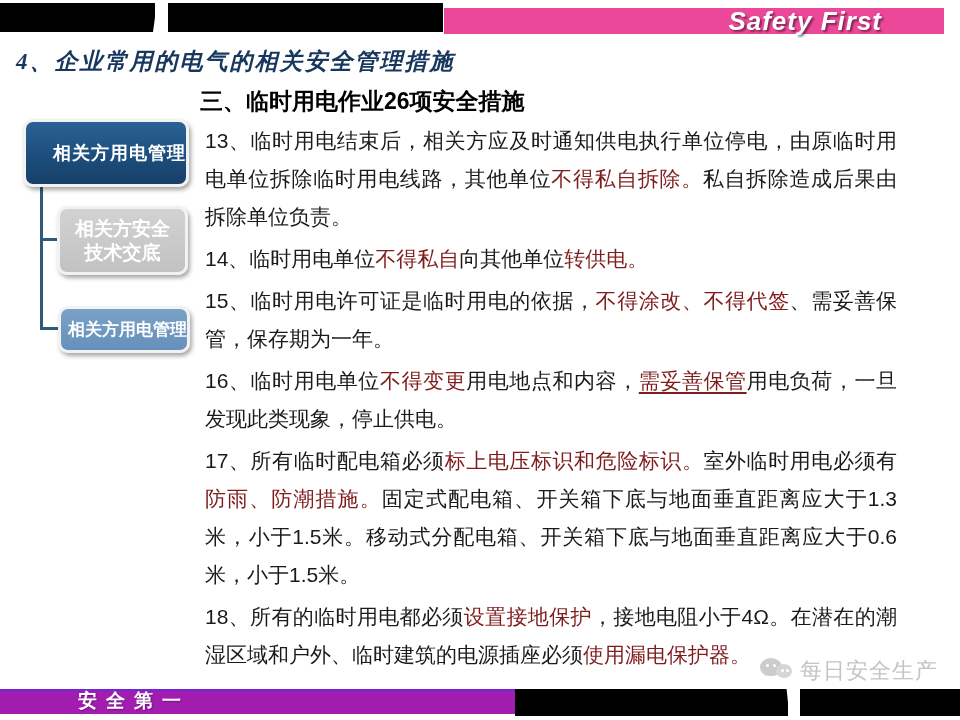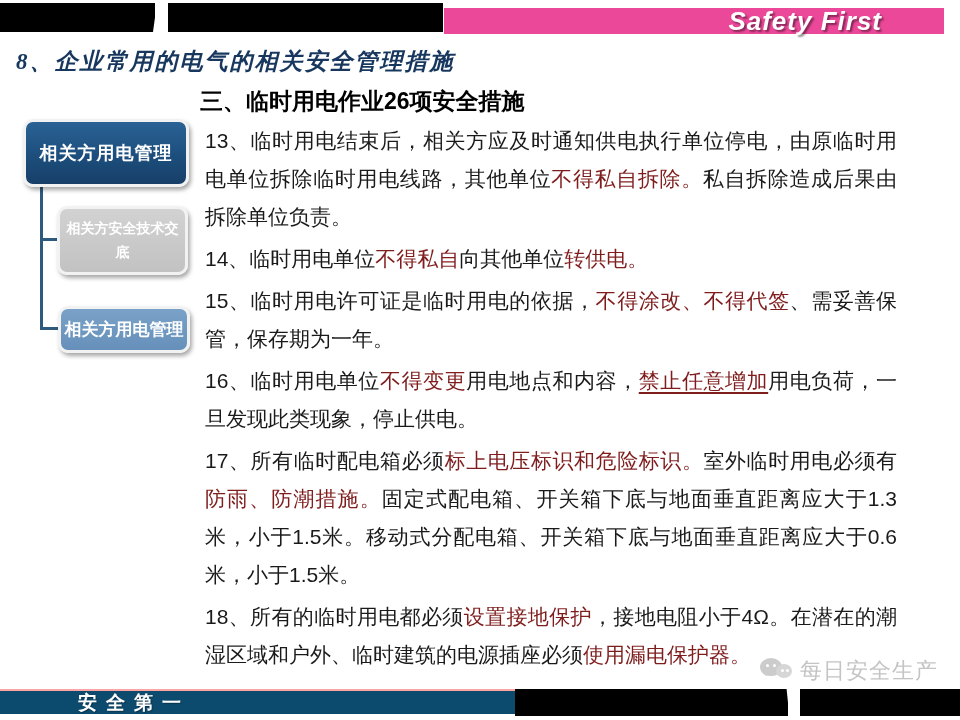--- a/index.html
+++ b/index.html
@@ -42,35 +42,35 @@
     position: absolute; left: 200px; top: 86px;
     font-size: 23px; font-weight: bold; color: #000000;
   }
 
   
   .dg-box {
     position: absolute;
     border-radius: 10px;
     border: 3px solid #f2f2f2;
     box-shadow: 2px 3px 4px rgba(0,0,0,0.35);
-    display: flex; align-items: center; justify-content: center;
+    display: flex; align-items: center; justify-content: flex-end;
     text-align: center;
     color: #ffffff;
     font-family: "Liberation Serif", serif;
     font-weight: bold;
   }
   .dg-box-1 {
     left: 23px; top: 119px; width: 166px; height: 68px;
     background: linear-gradient(180deg, #2a6295 0%, #1c4e7d 55%, #173f68 100%);
     font-size: 18px; letter-spacing: 1px;
   }
   .dg-box-2 {
     left: 57px; top: 206px; width: 131px; height: 69px;
     background: linear-gradient(180deg, #d2d2d2 0%, #c2c2c2 100%);
-    font-size: 14px; line-height: 24px; padding: 0 6px;
+    font-size: 19px; line-height: 24px; padding: 0 6px;
   }
   .dg-box-3 {
     left: 58px; top: 306px; width: 132px; height: 47px;
     background: linear-gradient(180deg, #7aa2c8 0%, #6690ba 100%);
     font-size: 17px;
   }
   .dg-line { position: absolute; background: #2e5a7d; }
   .dg-line-v { left: 40px; top: 187px; width: 3px; height: 143px; }
   .dg-line-h1 { left: 40px; top: 238px; width: 18px; height: 3px; }
   .dg-line-h2 { left: 40px; top: 327px; width: 19px; height: 3px; }
@@ -105,23 +105,23 @@
     background: #d6d6d6; border-radius: 50%;
   }
   .wechat-icon .eye { position: absolute; width: 3px; height: 3px; background: #fff; border-radius: 50%; }
   .wechat-icon .e1 { left: 6px; top: 8px; }
   .wechat-icon .e2 { left: 13px; top: 8px; }
   .wechat-icon .e3 { left: 21px; top: 13px; }
   .wechat-icon .e4 { left: 26px; top: 13px; }
 
   .bottom-blue-bar {
     position: absolute; left: 0; top: 689px; width: 515px; height: 25px;
-    background: #0c4a6e;
-    border-top: 2px solid #fca5a5;
-    display: flex; align-items: center;
+    background: #a21caf;
+    border-top: 2px solid #6d28d9;
+    display: flex; align-items: flex-end;
     padding-left: 78px;
   }
   .slogan {
     color: #ffffff; font-size: 19px; font-weight: bold;
     font-family: "Liberation Serif", serif;
     letter-spacing: 9px;
     text-shadow: 1px 1px 1px rgba(0,0,0,0.3);
   }
   .bottom-black-1 { position: absolute; left: 515px; top: 689px; width: 273px; height: 27px; background: #000; }
   .bottom-black-2 { position: absolute; left: 800px; top: 689px; width: 160px; height: 27px; background: #000; }
@@ -132,41 +132,41 @@
 
 <div class="slide">
 
   <div class="top-blue-bar">
     <span class="safety-first">Safety First</span>
   </div>
   <div class="top-black-1"></div>
   <div class="top-slash"></div>
   <div class="top-black-2"></div>
 
-  <div class="page-title">8、企业常用的电气的相关安全管理措施</div>
+  <div class="page-title">4、企业常用的电气的相关安全管理措施</div>
   <div class="section-subtitle">三、临时用电作业26项安全措施</div>
 
   <div class="dg-line dg-line-v"></div>
   <div class="dg-line dg-line-h1"></div>
   <div class="dg-line dg-line-h2"></div>
   <div class="dg-box dg-box-1">
     <span>相关方用电管理</span>
   </div>
   <div class="dg-box dg-box-2">
     <span>相关方安全技术交底</span>
   </div>
   <div class="dg-box dg-box-3">
     <span>相关方用电管理</span>
   </div>
 
   <div class="content">
       <p><span>13、临时用电结束后，相关方应及时通知供电执行单位停电，由原临时用电单位拆除临时用电线路，其他单位</span><span class="red">不得私自拆除。</span><span>私自拆除造成后果由拆除单位负责。</span></p>
       <p><span>14、临时用电单位</span><span class="red">不得私自</span><span>向其他单位</span><span class="red">转供电。</span></p>
       <p><span>15、临时用电许可证是临时用电的依据，</span><span class="red">不得涂改、不得代签</span><span>、需妥善保管，保存期为一年。</span></p>
-      <p><span>16、临时用电单位</span><span class="red">不得变更</span><span>用电地点和内容，</span><span class="red u">禁止任意增加</span><span>用电负荷，一旦发现此类现象，停止供电。</span></p>
+      <p><span>16、临时用电单位</span><span class="red">不得变更</span><span>用电地点和内容，</span><span class="red u">需妥善保管</span><span>用电负荷，一旦发现此类现象，停止供电。</span></p>
       <p><span>17、所有临时配电箱必须</span><span class="red">标上电压标识和危险标识。</span><span>室外临时用电必须有</span><span class="red">防雨、防潮措施。</span><span>固定式配电箱、开关箱下底与地面垂直距离应大于1.3米，小于1.5米。移动式分配电箱、开关箱下底与地面垂直距离应大于0.6米，小于1.5米。</span></p>
       <p><span>18、所有的临时用电都必须</span><span class="red">设置接地保护</span><span>，接地电阻小于4Ω。在潜在的潮湿区域和户外、临时建筑的电源插座必须</span><span class="red">使用漏电保护器。</span></p>
     </div>
 
   <div class="watermark">
     <span class="wechat-icon">
       <span class="bub-big"></span>
         <span class="bub-small"></span>
       <span class="eye e1"></span>
         <span class="eye e2"></span>

